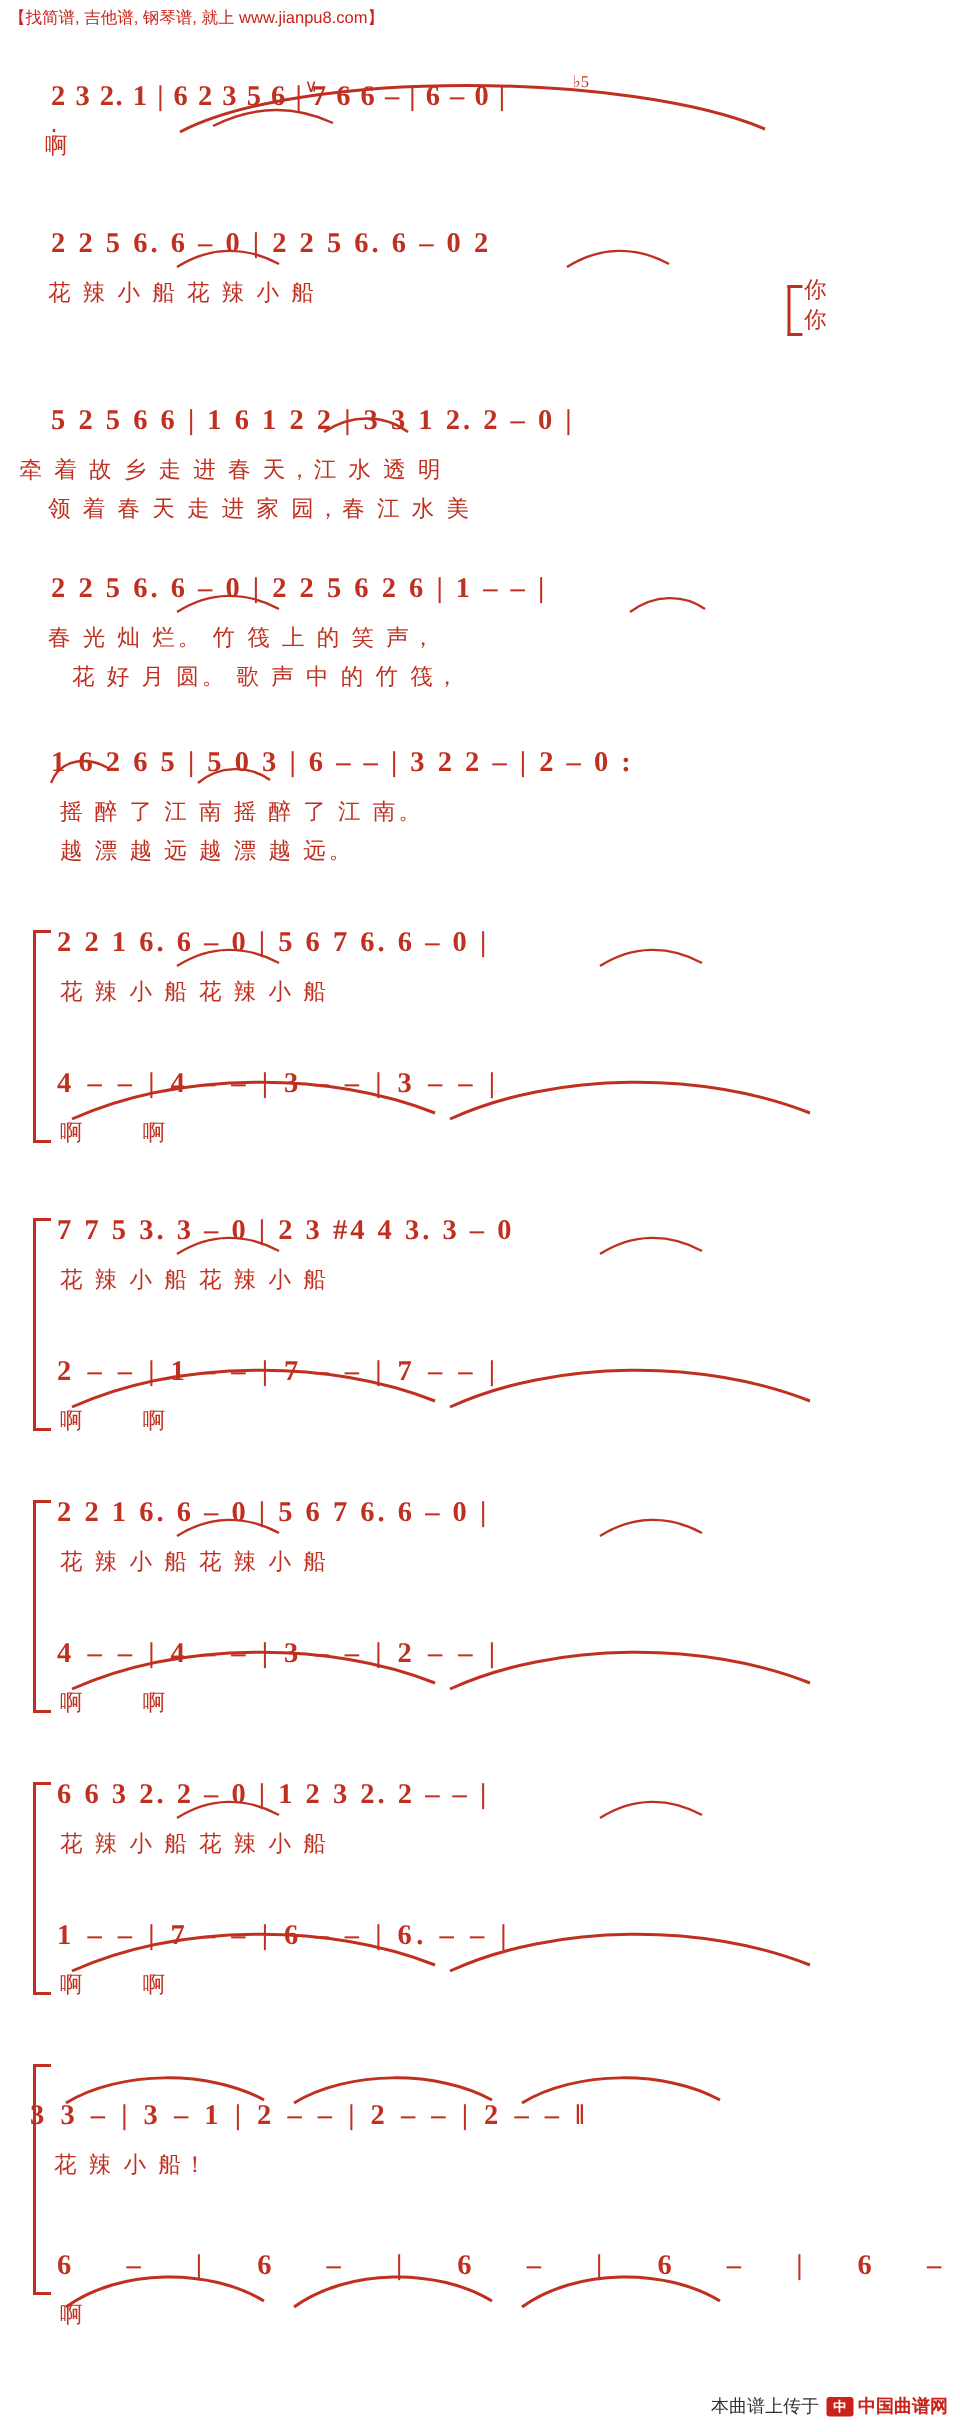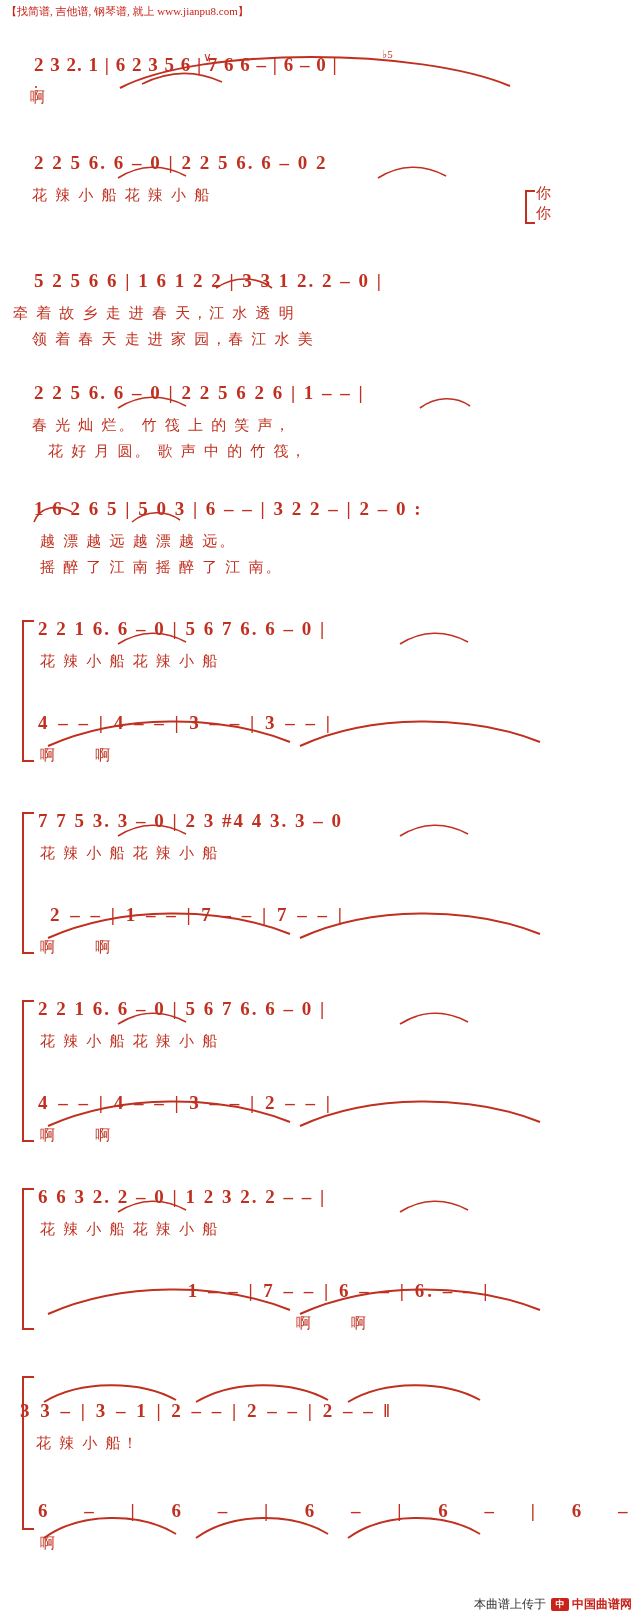--- a/index.html
+++ b/index.html
@@ -20,21 +20,21 @@
     left: 0; top: 0;
     width: 640px;
     height: 1621px;
   }
 
   
   .watermark {
     position: absolute;
     left: 6px;
     top: 4px;
-    font-family: Liberation Serif, serif;
+    font-family: Liberation Sans, sans-serif;
     font-size: 11px;
     color: #c8221a;
     letter-spacing: 0px;
     white-space: nowrap;
   }
 
   
   .footer {
     position: absolute;
     right: 8px;
@@ -171,22 +171,22 @@
     <div class="lyric" style="padding-left:32px;">春 光 灿 烂。      竹 筏 上 的 笑  声，</div>
     <div class="lyric" style="padding-left:48px;">花 好 月 圆。      歌 声 中 的 竹  筏，</div>
   </div>
 
   <div class="system" style="top:498px;">
     <svg class="arcs" width="640" height="34" viewBox="0 0 640 34">
       <path d="M34 24 C 40 8, 58 6, 72 14" stroke="#c03020" stroke-width="1.6" fill="none"></path>
       <path d="M132 24 C 146 12, 166 12, 180 22" stroke="#c03020" stroke-width="1.6" fill="none"></path>
     </svg>
     <div class="notes" style="padding-left:34px;letter-spacing:2px;">1 6 2  6 5 | 5 0 3 | 6 – – | 3 2 2 – | 2 – 0 :</div>
+    <div class="lyric" style="padding-left:40px;">摇 醉 了 江 南   摇 醉 了 江 南。</div>
     <div class="lyric" style="padding-left:40px;">越 漂  越 远    越 漂  越 远。</div>
-    <div class="lyric" style="padding-left:40px;">摇 醉 了 江 南   摇 醉 了 江 南。</div>
   </div>
 
   <div class="system" style="top:618px;">
     <div class="brace" style="top:2px;height:138px;"></div>
     <svg class="arcs" width="640" height="40" viewBox="0 0 640 40">
       <path d="M118 26 C 140 12, 164 12, 186 24" stroke="#c03020" stroke-width="1.6" fill="none"></path>
       <path d="M400 26 C 422 12, 446 12, 468 24" stroke="#c03020" stroke-width="1.6" fill="none"></path>
     </svg>
     <div class="notes" style="padding-left:38px;letter-spacing:2px;">2 2 1  6.  6 – 0 | 5 6 7  6.  6 – 0 |</div>
     <div class="lyric" style="padding-left:40px;">花 辣 小 船        花 辣 小 船</div>
@@ -206,21 +206,21 @@
       <path d="M118 26 C 140 12, 164 12, 186 24" stroke="#c03020" stroke-width="1.6" fill="none"></path>
       <path d="M400 26 C 422 12, 446 12, 468 24" stroke="#c03020" stroke-width="1.6" fill="none"></path>
     </svg>
     <div class="notes" style="padding-left:38px;letter-spacing:2px;">7 7 5  3.  3 – 0 | 2 3  #4  4 3.  3 – 0</div>
     <div class="lyric" style="padding-left:40px;">花 辣 小 船        花 辣 小 船</div>
     <div class="row" style="height:66px;">
       <svg class="arcs" width="640" height="40" viewBox="0 0 640 40">
         <path d="M48 34 C 120 2, 220 2, 290 30" stroke="#c03020" stroke-width="2" fill="none"></path>
         <path d="M300 34 C 370 2, 470 2, 540 30" stroke="#c03020" stroke-width="2" fill="none"></path>
       </svg>
-      <div class="notes" style="padding-left:50px;letter-spacing:3px;margin-top:34px;">2  –  – | 1 – – | 7  –  – | 7 – – |</div>
+      <div class="notes" style="padding-left:38px;letter-spacing:3px;margin-top:34px;">2  –  – | 1 – – | 7  –  – | 7 – – |</div>
       <div class="lyric" style="padding-left:40px;letter-spacing:18px;">啊            啊</div>
     </div>
   </div>
 
   <div class="system" style="top:998px;">
     <div class="brace" style="top:2px;height:138px;"></div>
     <svg class="arcs" width="640" height="40" viewBox="0 0 640 40">
       <path d="M118 26 C 140 12, 164 12, 186 24" stroke="#c03020" stroke-width="1.6" fill="none"></path>
       <path d="M400 26 C 422 12, 446 12, 468 24" stroke="#c03020" stroke-width="1.6" fill="none"></path>
     </svg>
@@ -237,21 +237,21 @@
   </div>
 
   <div class="system" style="top:1186px;">
     <div class="brace" style="top:2px;height:138px;"></div>
     <svg class="arcs" width="640" height="40" viewBox="0 0 640 40">
       <path d="M118 26 C 140 12, 164 12, 186 24" stroke="#c03020" stroke-width="1.6" fill="none"></path>
       <path d="M400 26 C 422 12, 446 12, 468 24" stroke="#c03020" stroke-width="1.6" fill="none"></path>
     </svg>
     <div class="notes" style="padding-left:38px;letter-spacing:2px;">6 6 3  2.  2 – 0 | 1 2  3  2.  2 – – |</div>
     <div class="lyric" style="padding-left:40px;">花 辣 小 船        花 辣 小 船</div>
-    <div class="row" style="height:66px;text-align:center;">
+    <div class="row" style="height:66px;">
       <svg class="arcs" width="640" height="40" viewBox="0 0 640 40">
         <path d="M48 34 C 120 2, 220 2, 290 30" stroke="#c03020" stroke-width="2" fill="none"></path>
         <path d="M300 34 C 370 2, 470 2, 540 30" stroke="#c03020" stroke-width="2" fill="none"></path>
       </svg>
       <div class="notes" style="padding-left:38px;letter-spacing:3px;margin-top:34px;">1  –  – | 7 – – | 6  –  – | 6. – – |</div>
       <div class="lyric" style="padding-left:40px;letter-spacing:18px;">啊            啊</div>
     </div>
   </div>
 
   <div class="system" style="top:1374px;">

